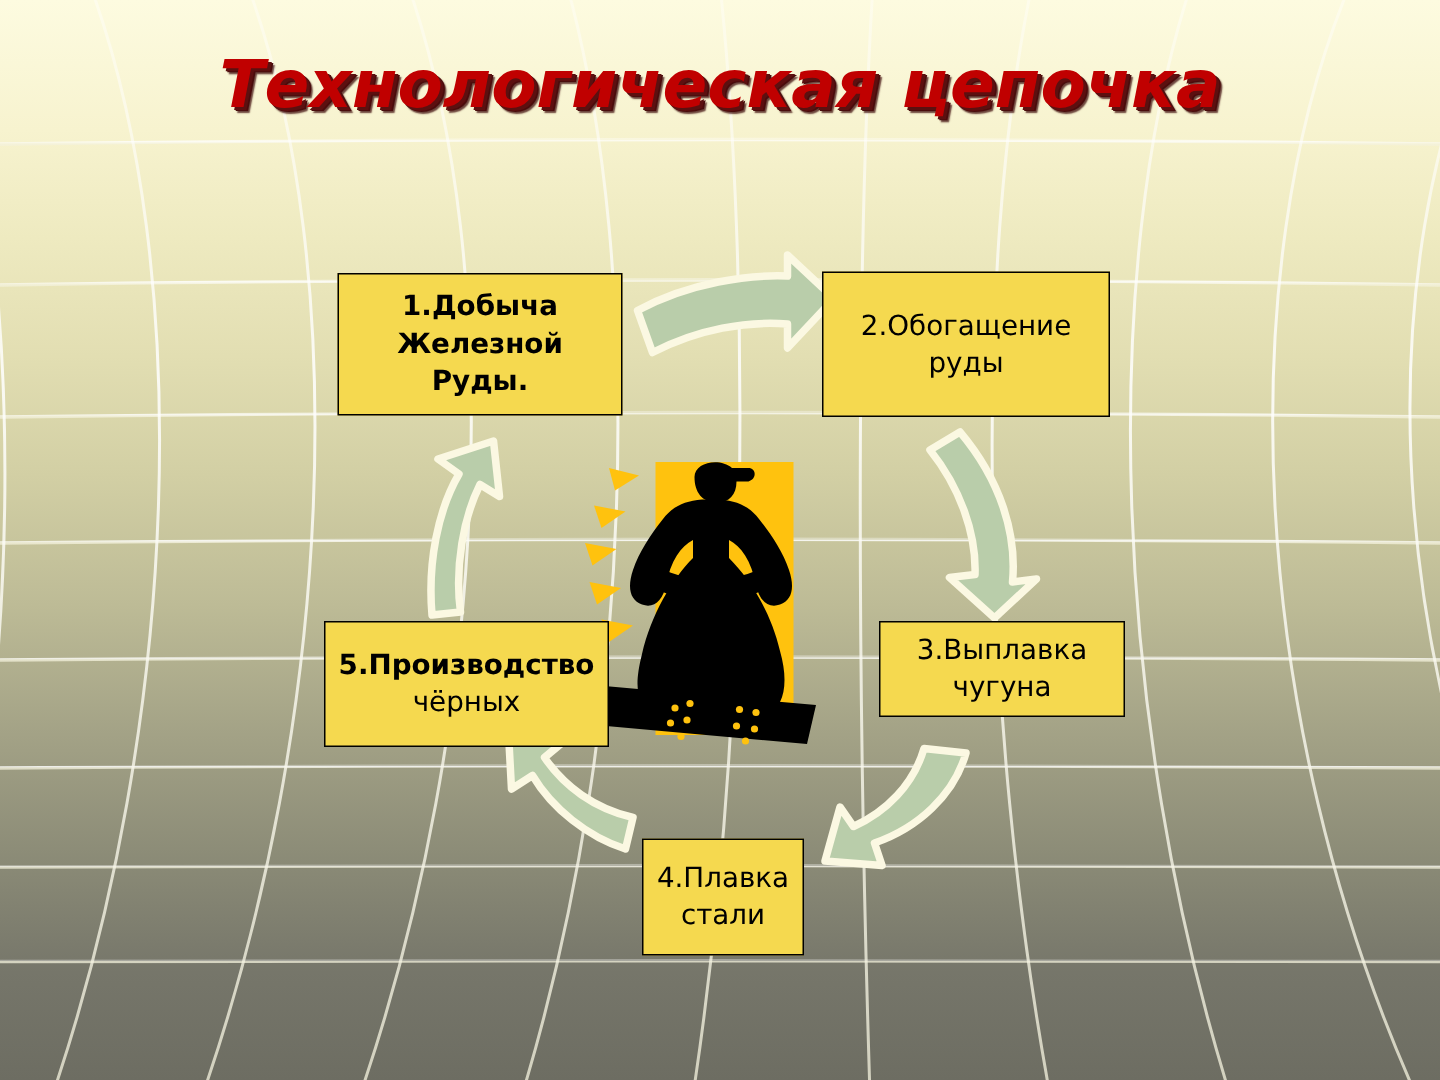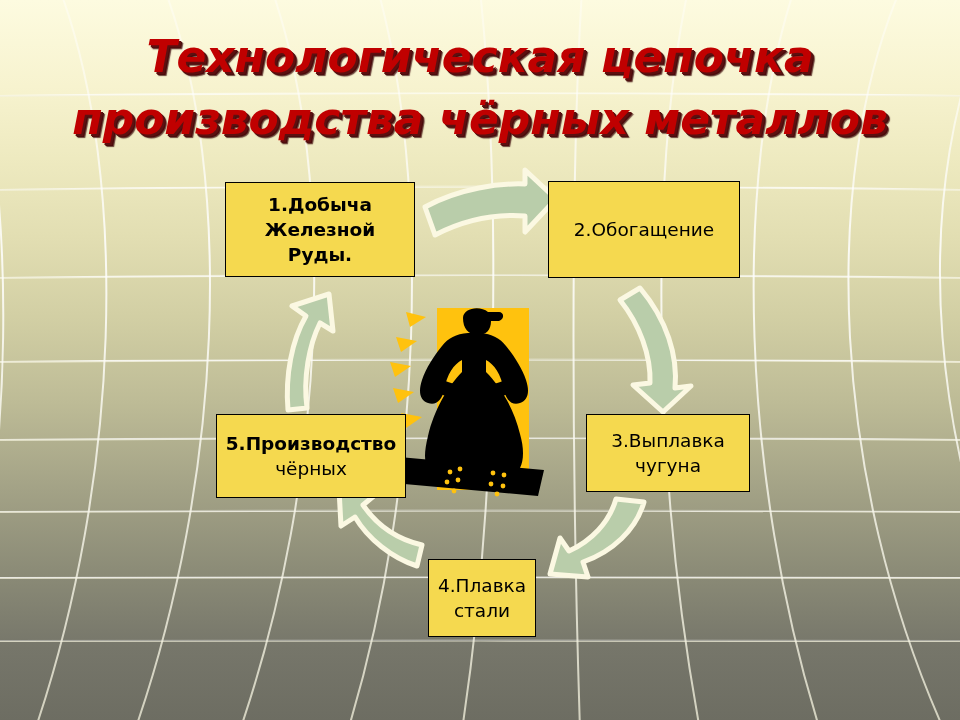--- a/index.html
+++ b/index.html
@@ -69,21 +69,21 @@
     color: #000;
     font-size: 18.5px;
     line-height: 25px;
     z-index: 5;
   }
   .box .txt { width: 100%; padding: 0 2px; }
   .box .nowrap { white-space: nowrap; }
 
   #box1 { left: 225px; top: 182px;  width: 190px; height: 95px; }
   #box2 { left: 548px; top: 181px;  width: 192px; height: 97px; }
-  #box3 { left: 586px; top: 414px;  width: 164px; height: 78px; }
+  #box3 { left: 586px; top: 414px;  width: 164px; height: 64px; }
   #box4 { left: 428px; top: 559px;  width: 108px; height: 78px; }
   #box5 { left: 216px; top: 414px;  width: 190px; height: 84px; }
 
   #box1 .txt { font-weight: bold; font-size: 18.5px; }
   #box5 .line1 { font-weight: bold; font-size: 18.5px; white-space: nowrap; }
 
   
   .arrows {
     position: absolute;
     inset: 0;
@@ -141,21 +141,20 @@
         <path d="M688 -10 C 648 180, 654 480, 700 730"></path>
         <path d="M794 -10 C 732 180, 742 480, 820 730"></path>
         <path d="M900 -10 C 820 180, 832 480, 944 730"></path>
         <path d="M1000 -10 C 905 180, 920 480, 1065 730"></path>
       </g>
     </svg>
   </div>
 
   <div class="title-wrap">
     <div class="title-line">Технологическая цепочка</div>
-    <div class="title-line">производства чёрных металлов</div>
   </div>
 
   <div class="arrows">
     <svg viewBox="0 0 960 720" xmlns="http://www.w3.org/2000/svg">
       <g fill="#b9cdaa" stroke="#fbf8e2" stroke-width="5" stroke-linejoin="round">
 
         <path d="M425 207
                  C 460 188, 500 183, 525 184
                  L 525 170
                  L 556 199
@@ -266,20 +265,21 @@
     <div class="txt">
       <div>1.Добыча</div>
       <div>Железной</div>
       <div>Руды.</div>
     </div>
   </div>
 
   <div class="box" id="box2">
     <div class="txt">
       <div class="nowrap">2.Обогащение</div>
+      <div>руды</div>
     </div>
   </div>
 
   <div class="box" id="box3">
     <div class="txt">
       <div class="nowrap">3.Выплавка</div>
       <div>чугуна</div>
     </div>
   </div>
 

